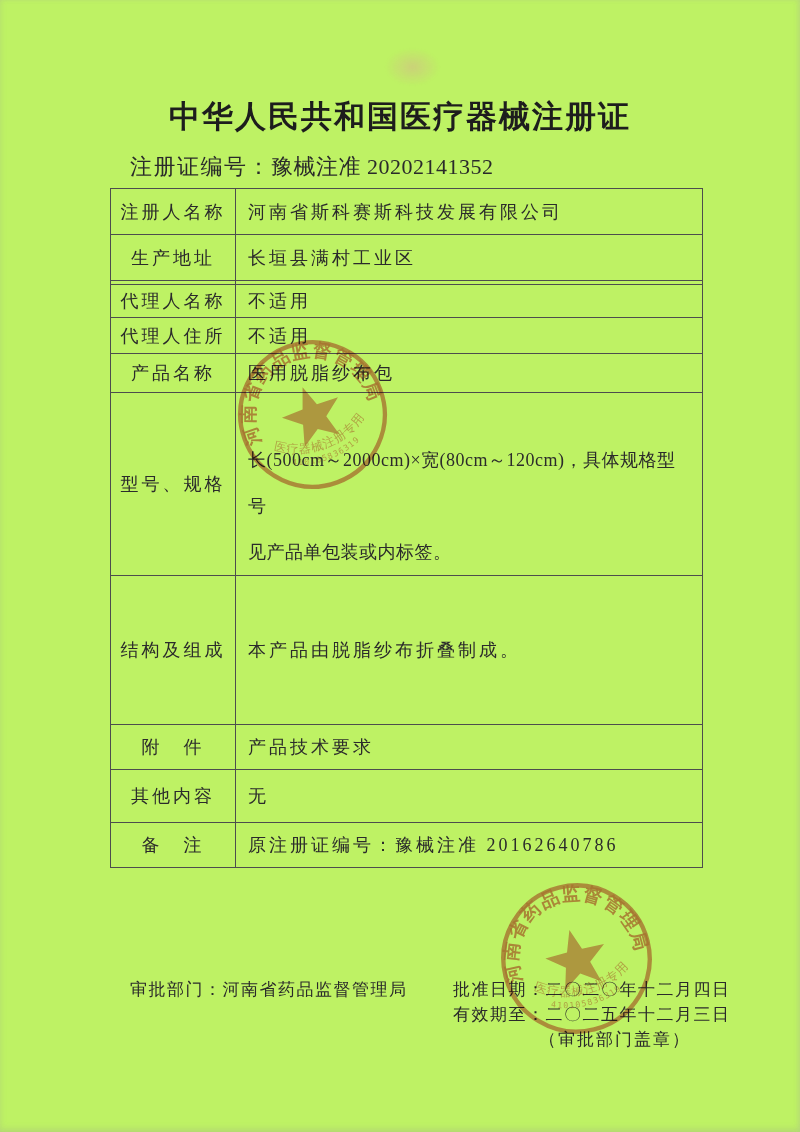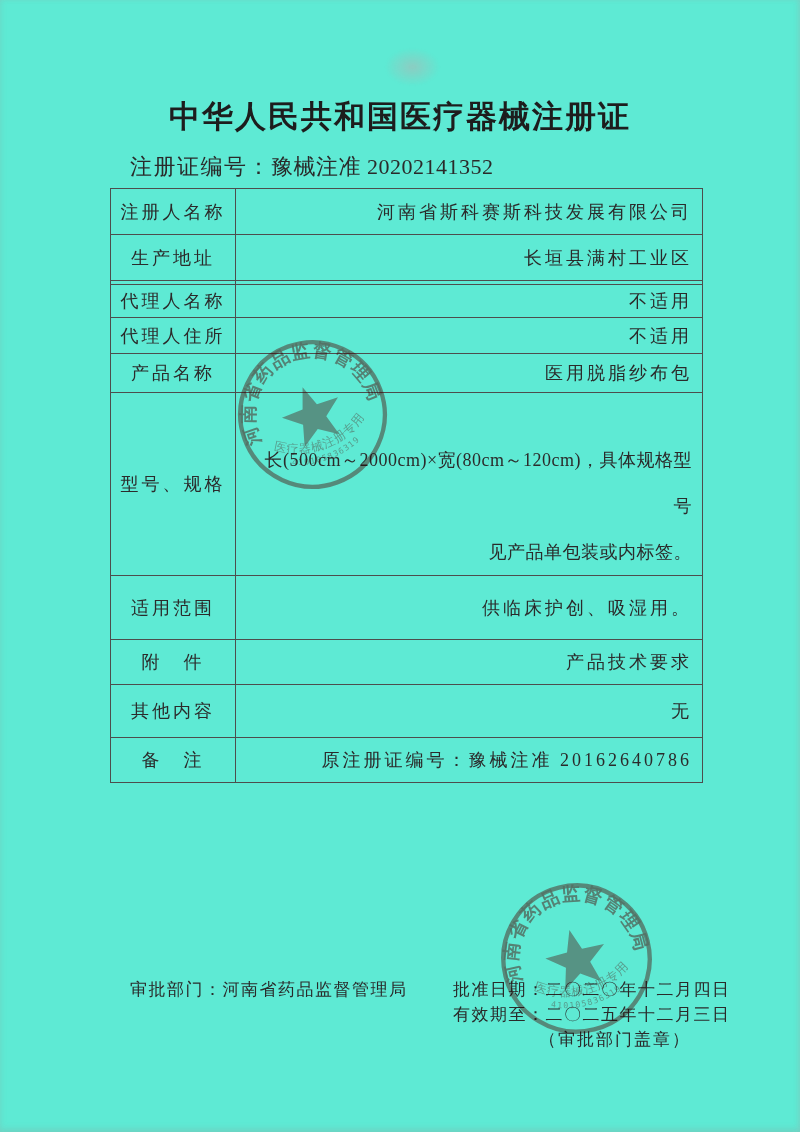--- a/index.html
+++ b/index.html
@@ -6,21 +6,21 @@
   html, body { width: 800px; height: 1132px; }
   body {
     font-family: "Liberation Serif", "DejaVu Serif", serif;
     background: #ffffff;
     position: relative;
     overflow: hidden;
     color: #2e2e2e;
   }
   .page {
     position: absolute; inset: 0;
-    background: #5eead4;
+    background: #bef264;
     box-shadow: inset 0 -3px 6px rgba(150,150,150,.25), inset -2px 0 4px rgba(180,180,180,.15);
   }
   .title {
     position: absolute;
     top: 96px; left: 0; right: 0;
     text-align: center;
     font-size: 31px;
     font-weight: bold;
     letter-spacing: 2px;
     color: #1d1d1d;
@@ -51,21 +51,20 @@
     width: 125px;
     text-align: center;
     letter-spacing: 3px;
     padding: 0 4px;
   }
   td.val {
     padding-left: 12px;
     padding-right: 10px;
     letter-spacing: 3px;
     white-space: pre-line;
-    text-align: right;
   }
   tr.r1  td { height: 46px; }
   tr.r2  td { height: 57px; }
   tr.r3  td { height: 46px; }
   tr.gap td { height: 4px; border-top: 1px solid #4d4d4d; border-bottom: 1px solid #4d4d4d; padding: 0; }
   tr.r4  td { height: 33px; margin-left: 14px; }
   tr.r5  td { height: 36px; }
   tr.r6  td { height: 39px; }
   tr.r7  td { height: 169px; }
   tr.r7  td.val { vertical-align: top; padding-top: 44px; line-height: 46px; letter-spacing: 0.5px; }
@@ -143,23 +142,23 @@
     </tr>
     <tr class="r6">
       <td class="lbl">产品名称</td>
       <td class="val">医用脱脂纱布包</td>
     </tr>
     <tr class="r7">
       <td class="lbl">型号、规格</td>
       <td class="val">长(500cm～2000cm)×宽(80cm～120cm)，具体规格型号
 见产品单包装或内标签。</td>
     </tr>
-    <tr class="r9">
-      <td class="lbl">适用范围</td>
-      <td class="val">供临床护创、吸湿用。</td>
+    <tr class="r8">
+      <td class="lbl">结构及组成</td>
+      <td class="val">本产品由脱脂纱布折叠制成。</td>
     </tr>
     <tr class="r10">
       <td class="lbl">附　件</td>
       <td class="val">产品技术要求</td>
     </tr>
     <tr class="r11">
       <td class="lbl">其他内容</td>
       <td class="val">无</td>
     </tr>
     <tr class="r12">

